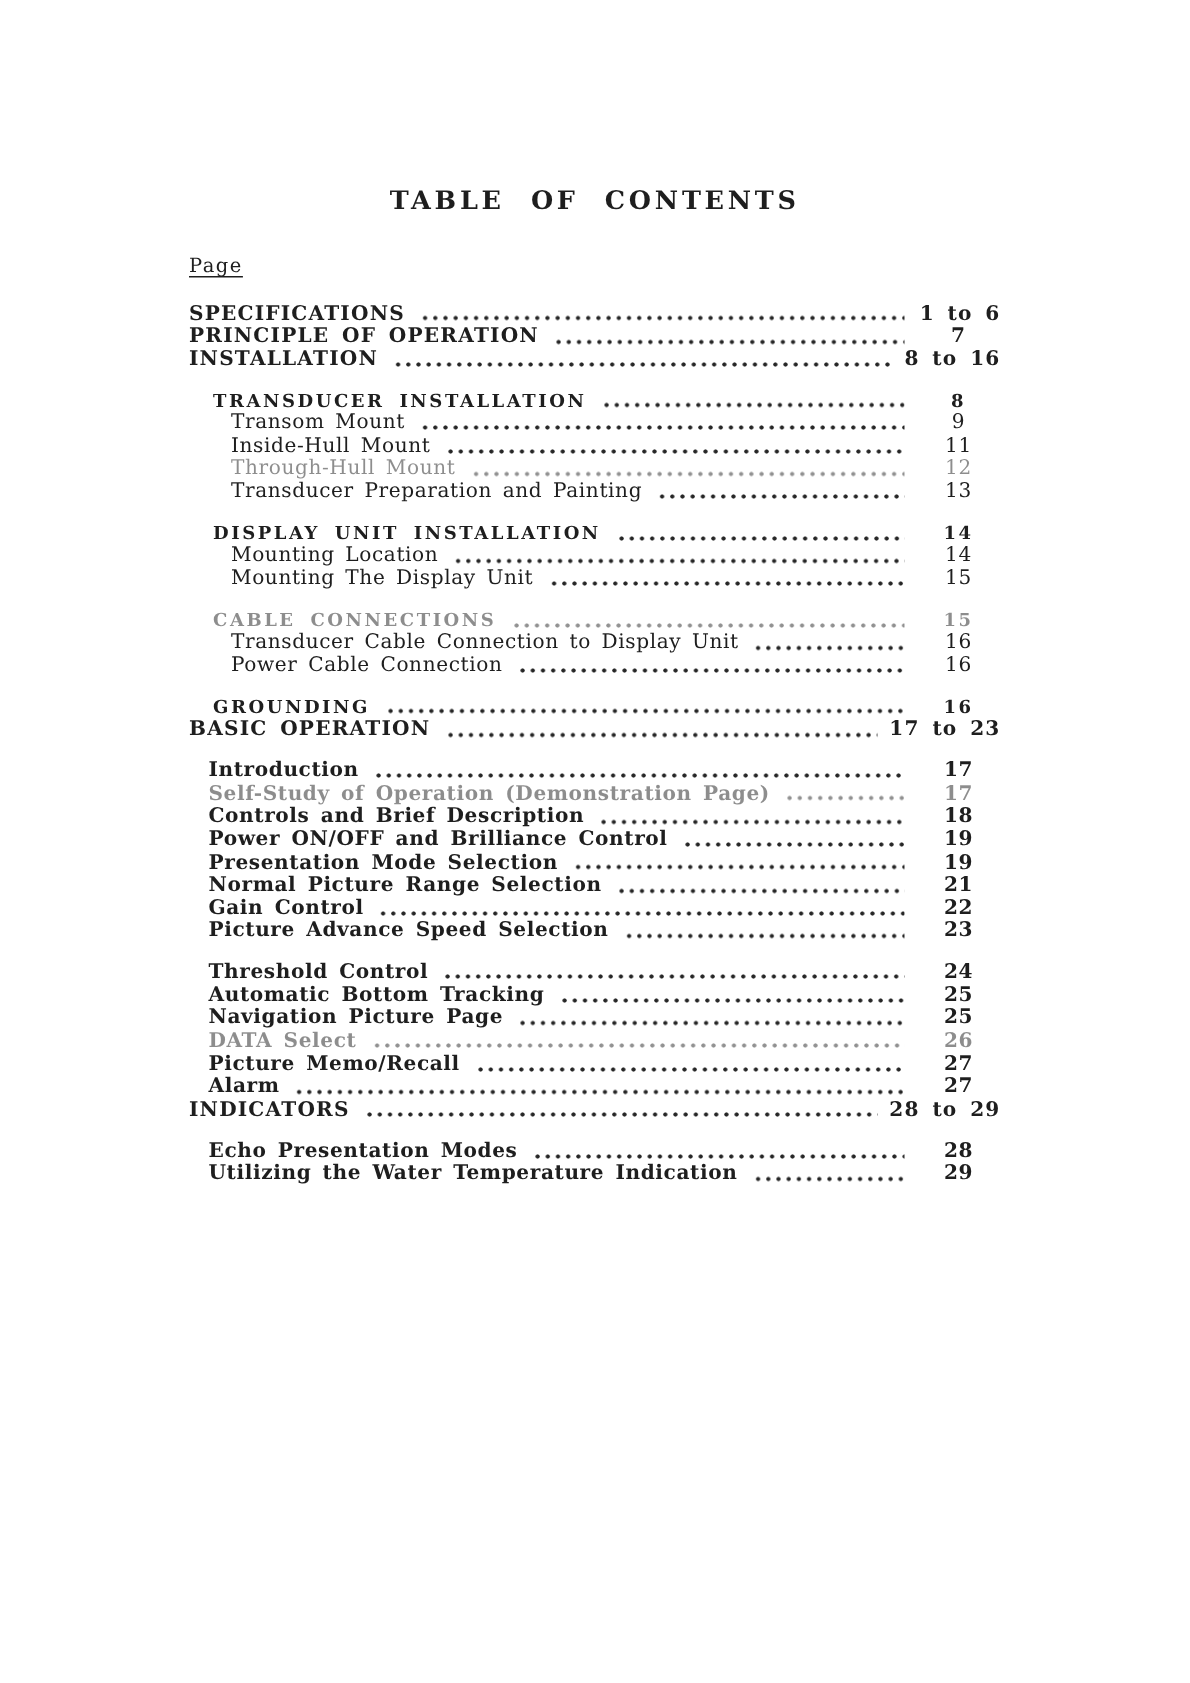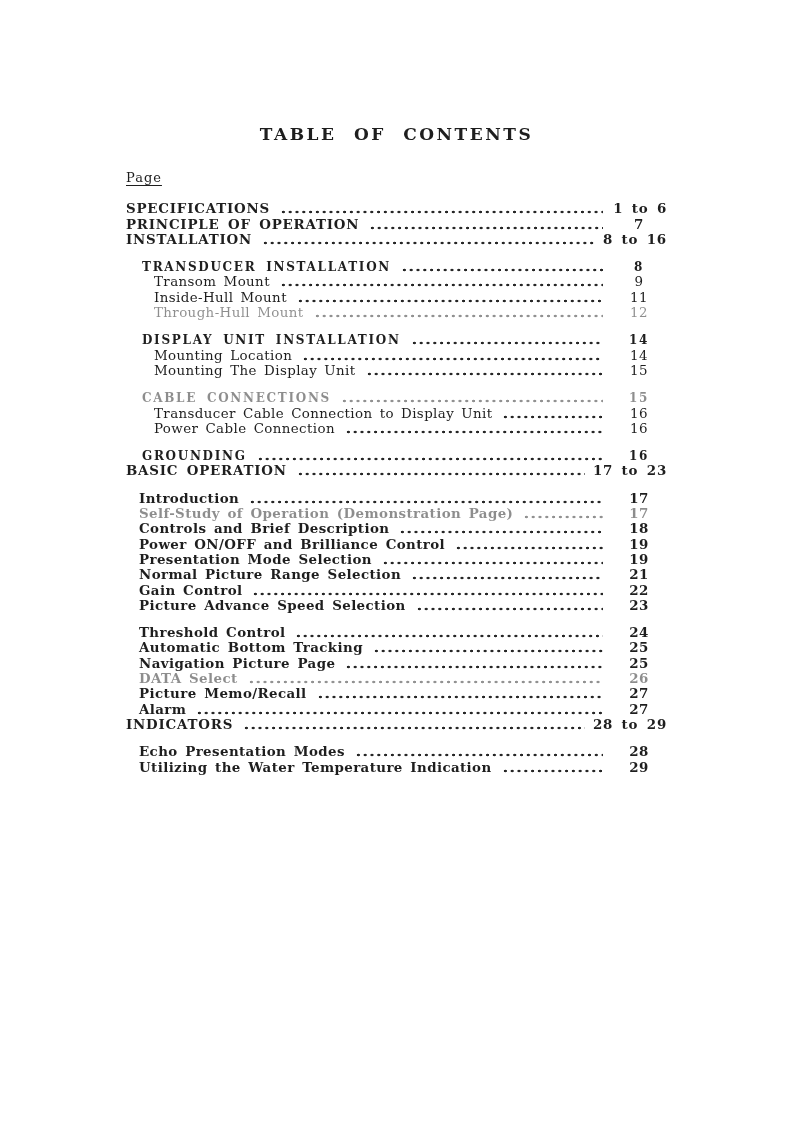--- a/index.html
+++ b/index.html
@@ -14,21 +14,21 @@
     letter-spacing:2.5px;word-spacing:9px;
   }
   .content{position:absolute;left:126px;right:126px;top:170px;}
   .page-header{text-align:left;padding-right:4px;font-size:13px;letter-spacing:1px;}
   .page-label{text-decoration:underline;text-underline-offset:3px;}
   .toc-rows{margin-top:16px;}
   .toc-section{}
   .toc-section:first-child{margin-top:0;}
   .toc-group{margin-top:12px;}
   .toc-row{
-    display:flex;align-items:flex-end;height:15.3px;
+    display:flex;align-items:center;height:15.3px;
     font-size:13.4px;letter-spacing:.4px;word-spacing:2.5px;white-space:nowrap;
   }
   .toc-row.major{font-weight:700;letter-spacing:.8px;word-spacing:3px;}
   .toc-row.caps{font-size:12px;letter-spacing:1.7px;word-spacing:4px;}
   .toc-row.lvl1{padding-left:13px;font-weight:bold;}
   .toc-row.lvl1.caps{padding-left:16px;}
   .toc-row.lvl2{padding-left:28px;}
   .toc-row.faded{opacity:.5;}
   .lbl{white-space:nowrap;}
   .leader{
@@ -85,20 +85,25 @@
             <div class="toc-row lvl2">
               <span class="lbl">Inside-Hull Mount</span>
               <span class="leader"></span>
               <span class="pagecol">11</span>
             </div>
             <div class="toc-row lvl2 faded">
               <span class="lbl">Through-Hull Mount</span>
               <span class="leader"></span>
               <span class="pagecol">12</span>
             </div>
+            <div class="toc-row lvl2">
+              <span class="lbl">Transducer Preparation and Painting</span>
+              <span class="leader"></span>
+              <span class="pagecol">13</span>
+            </div>
           </div>
           <div class="toc-group">
             <div class="toc-row lvl1 caps">
               <span class="lbl">DISPLAY UNIT INSTALLATION</span>
               <span class="leader"></span>
               <span class="pagecol">14</span>
             </div>
             <div class="toc-row lvl2">
               <span class="lbl">Mounting Location</span>
               <span class="leader"></span>

